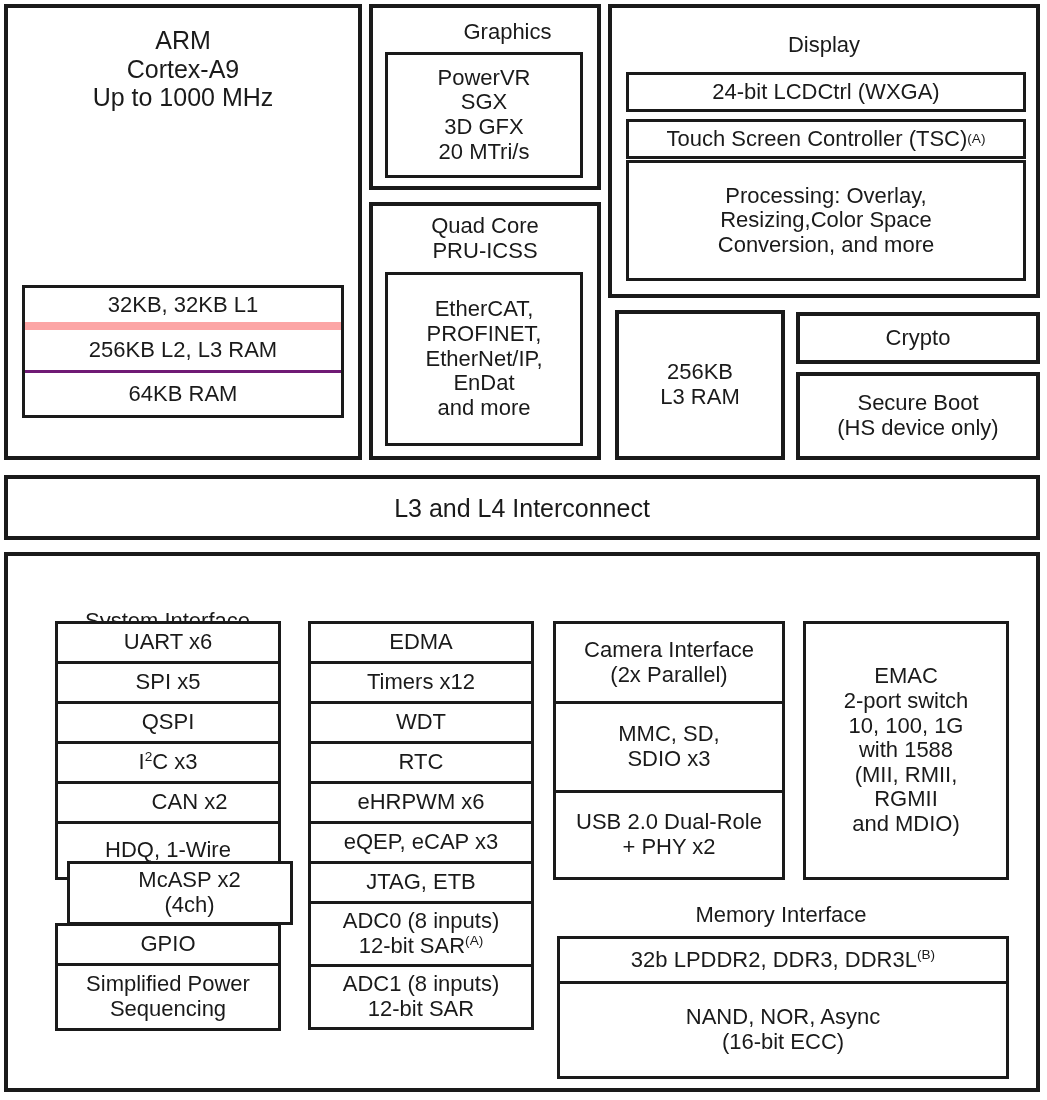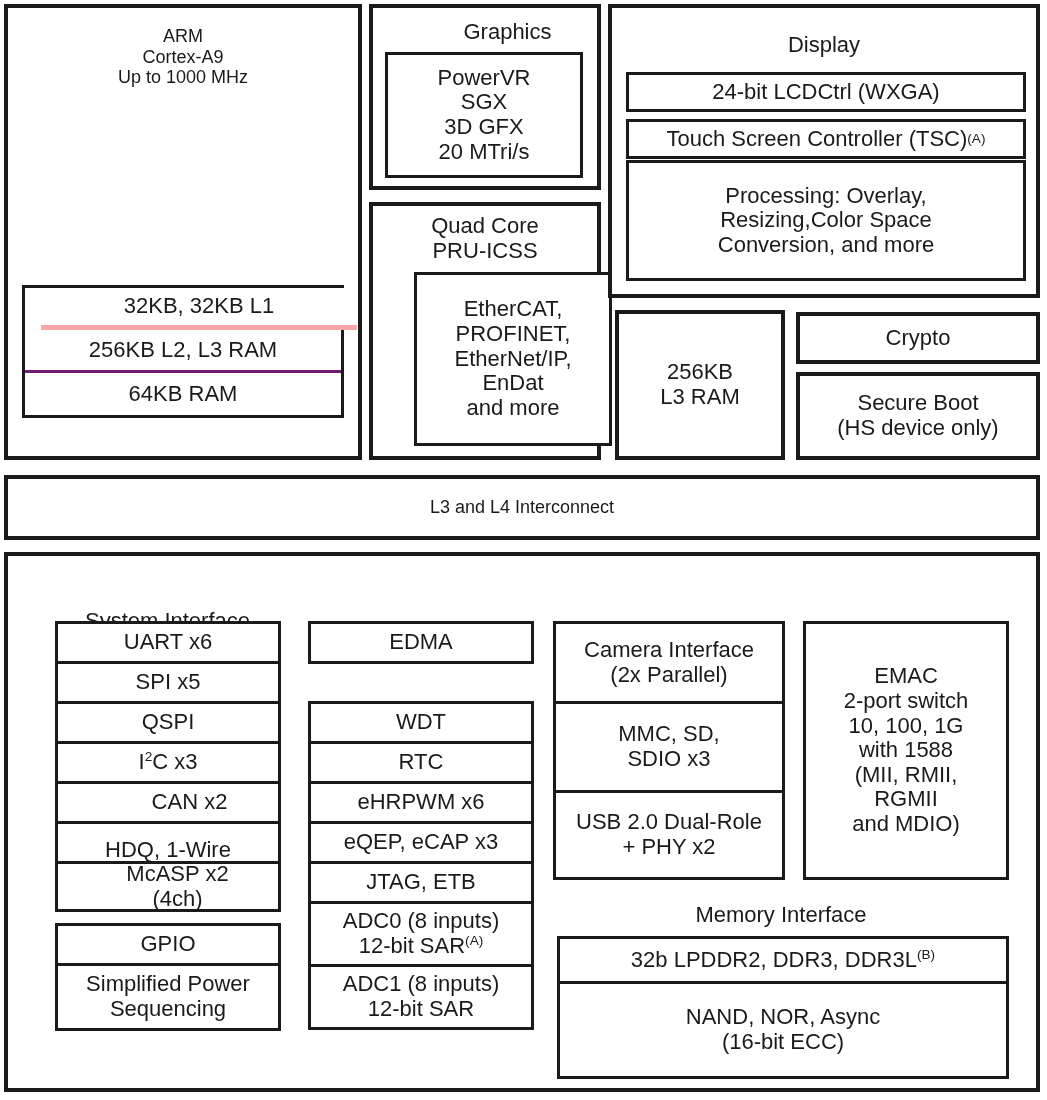--- a/index.html
+++ b/index.html
@@ -13,38 +13,38 @@
 
   
   .bx{position:absolute;box-sizing:border-box;background:#fff;
       border:3px solid #1a1a1a;display:flex;align-items:center;
       justify-content:center;text-align:center;line-height:1.12;}
   .bx.thin{border-width:2px;}
   .bx.outer{border-width:4px;}
   .col{flex-direction:column;}
   .lbl{position:absolute;text-align:center;line-height:1.14;}
 
-  .f23{font-size:18px;}
+  .f23{font-size:25px;}
   .f22{font-size:22px;}
   .sup{font-size:0.62em;vertical-align:super;line-height:0;}
   .stack{display:flex;flex-direction:column;justify-content:center;align-items:center;width:100%;}
 </style>
 </head>
 <body>
 
 <div id="diagram">
 
   <div class="bx outer" style="left:4px;top:4px;width:358px;height:456px;"></div>
   <div class="lbl f23" style="left:14px;top:26px;width:338px;">
     <div>ARM</div>
     <div>Cortex-A9</div>
     <div>Up to 1000 MHz</div>
   </div>
   <div class="bx" style="left:22px;top:285px;width:322px;height:133px;padding:0;flex-direction:column;">
-    <div class="bx thin f22" style="position:relative;left:16px;top:0;width:100%;height:33.34%;border:none;border-bottom:5px solid #fca5a5;">
+    <div class="bx thin f22" style="position:relative;left:0;top:0;width:100%;height:33.34%;border:none;border-bottom:8px solid #fca5a5;">
       <span>32KB, 32KB L1</span>
     </div>
     <div class="bx thin f22" style="position:relative;left:0;top:0;width:100%;height:33.33%;border:none;border-bottom:3px solid #701a75;">
       <span>256KB L2, L3 RAM</span>
     </div>
     <div class="bx thin f22" style="position:relative;left:0;top:0;width:100%;height:33.33%;border:none;">
       <span>64KB RAM</span>
     </div>
   </div>
 
@@ -57,21 +57,21 @@
       <div>3D GFX</div>
       <div>20 MTri/s</div>
     </div>
   </div>
 
   <div class="bx outer" style="left:369px;top:202px;width:232px;height:258px;"></div>
   <div class="lbl f22" style="left:369px;top:213px;width:232px;">
     <div>Quad Core</div>
     <div>PRU-ICSS</div>
   </div>
-  <div class="bx f22 col" style="left:385px;top:272px;width:198px;height:174px;margin-left:29px;">
+  <div class="bx f22 col" style="left:385px;top:272px;width:198px;height:174px;">
     <div class="stack">
       <div>EtherCAT,</div>
       <div>PROFINET,</div>
       <div>EtherNet/IP,</div>
       <div>EnDat</div>
       <div>and more</div>
     </div>
   </div>
 
   <div class="bx outer" style="left:608px;top:4px;width:432px;height:294px;"></div>
@@ -141,21 +141,21 @@
       <div class="bx f22 col" style="left: 0px; top: 160px; width: 100%; height: 43px; padding-left: 43px;">
         <div class="stack">
           <div>CAN x2</div>
         </div>
       </div>
       <div class="bx f22 col" style="left: 0px; top: 200px; width: 100%; height: 59px;">
         <div class="stack">
           <div>HDQ, 1-Wire</div>
         </div>
       </div>
-      <div class="bx f22 col" style="left: 0px; top: 240px; width: 100%; height: 51px; padding-left: 19px;">
+      <div class="bx f22 col" style="left: 12px; top: 240px; width: 100%; height: 64px; padding-left: 19px;">
         <div class="stack">
           <div>McASP x2</div>
           <div>(4ch)</div>
         </div>
       </div>
       <div class="bx f22 col" style="left: 0px; top: 302px; width: 100%; height: 43px;">
         <div class="stack">
           <div>GPIO</div>
         </div>
       </div>
@@ -164,20 +164,25 @@
           <div>Simplified Power</div>
           <div>Sequencing</div>
         </div>
       </div>
     </div>
 
   <div id="c2" style="position:absolute;left:308px;top:621px;width:226px;height:457px;">
       <div class="bx f22 col" style="left: 0px; top: 0px; width: 100%; height: 43px;">
         <div class="stack">
           <div>EDMA</div>
+        </div>
+      </div>
+      <div class="bx f22 col" style="left: 0px; top: 40px; width: 100%; height: 43px;">
+        <div class="stack">
+          <div>Timers x12</div>
         </div>
       </div>
       <div class="bx f22 col" style="left: 0px; top: 80px; width: 100%; height: 43px;">
         <div class="stack">
           <div>WDT</div>
         </div>
       </div>
       <div class="bx f22 col" style="left: 0px; top: 120px; width: 100%; height: 43px;">
         <div class="stack">
           <div>RTC</div>

